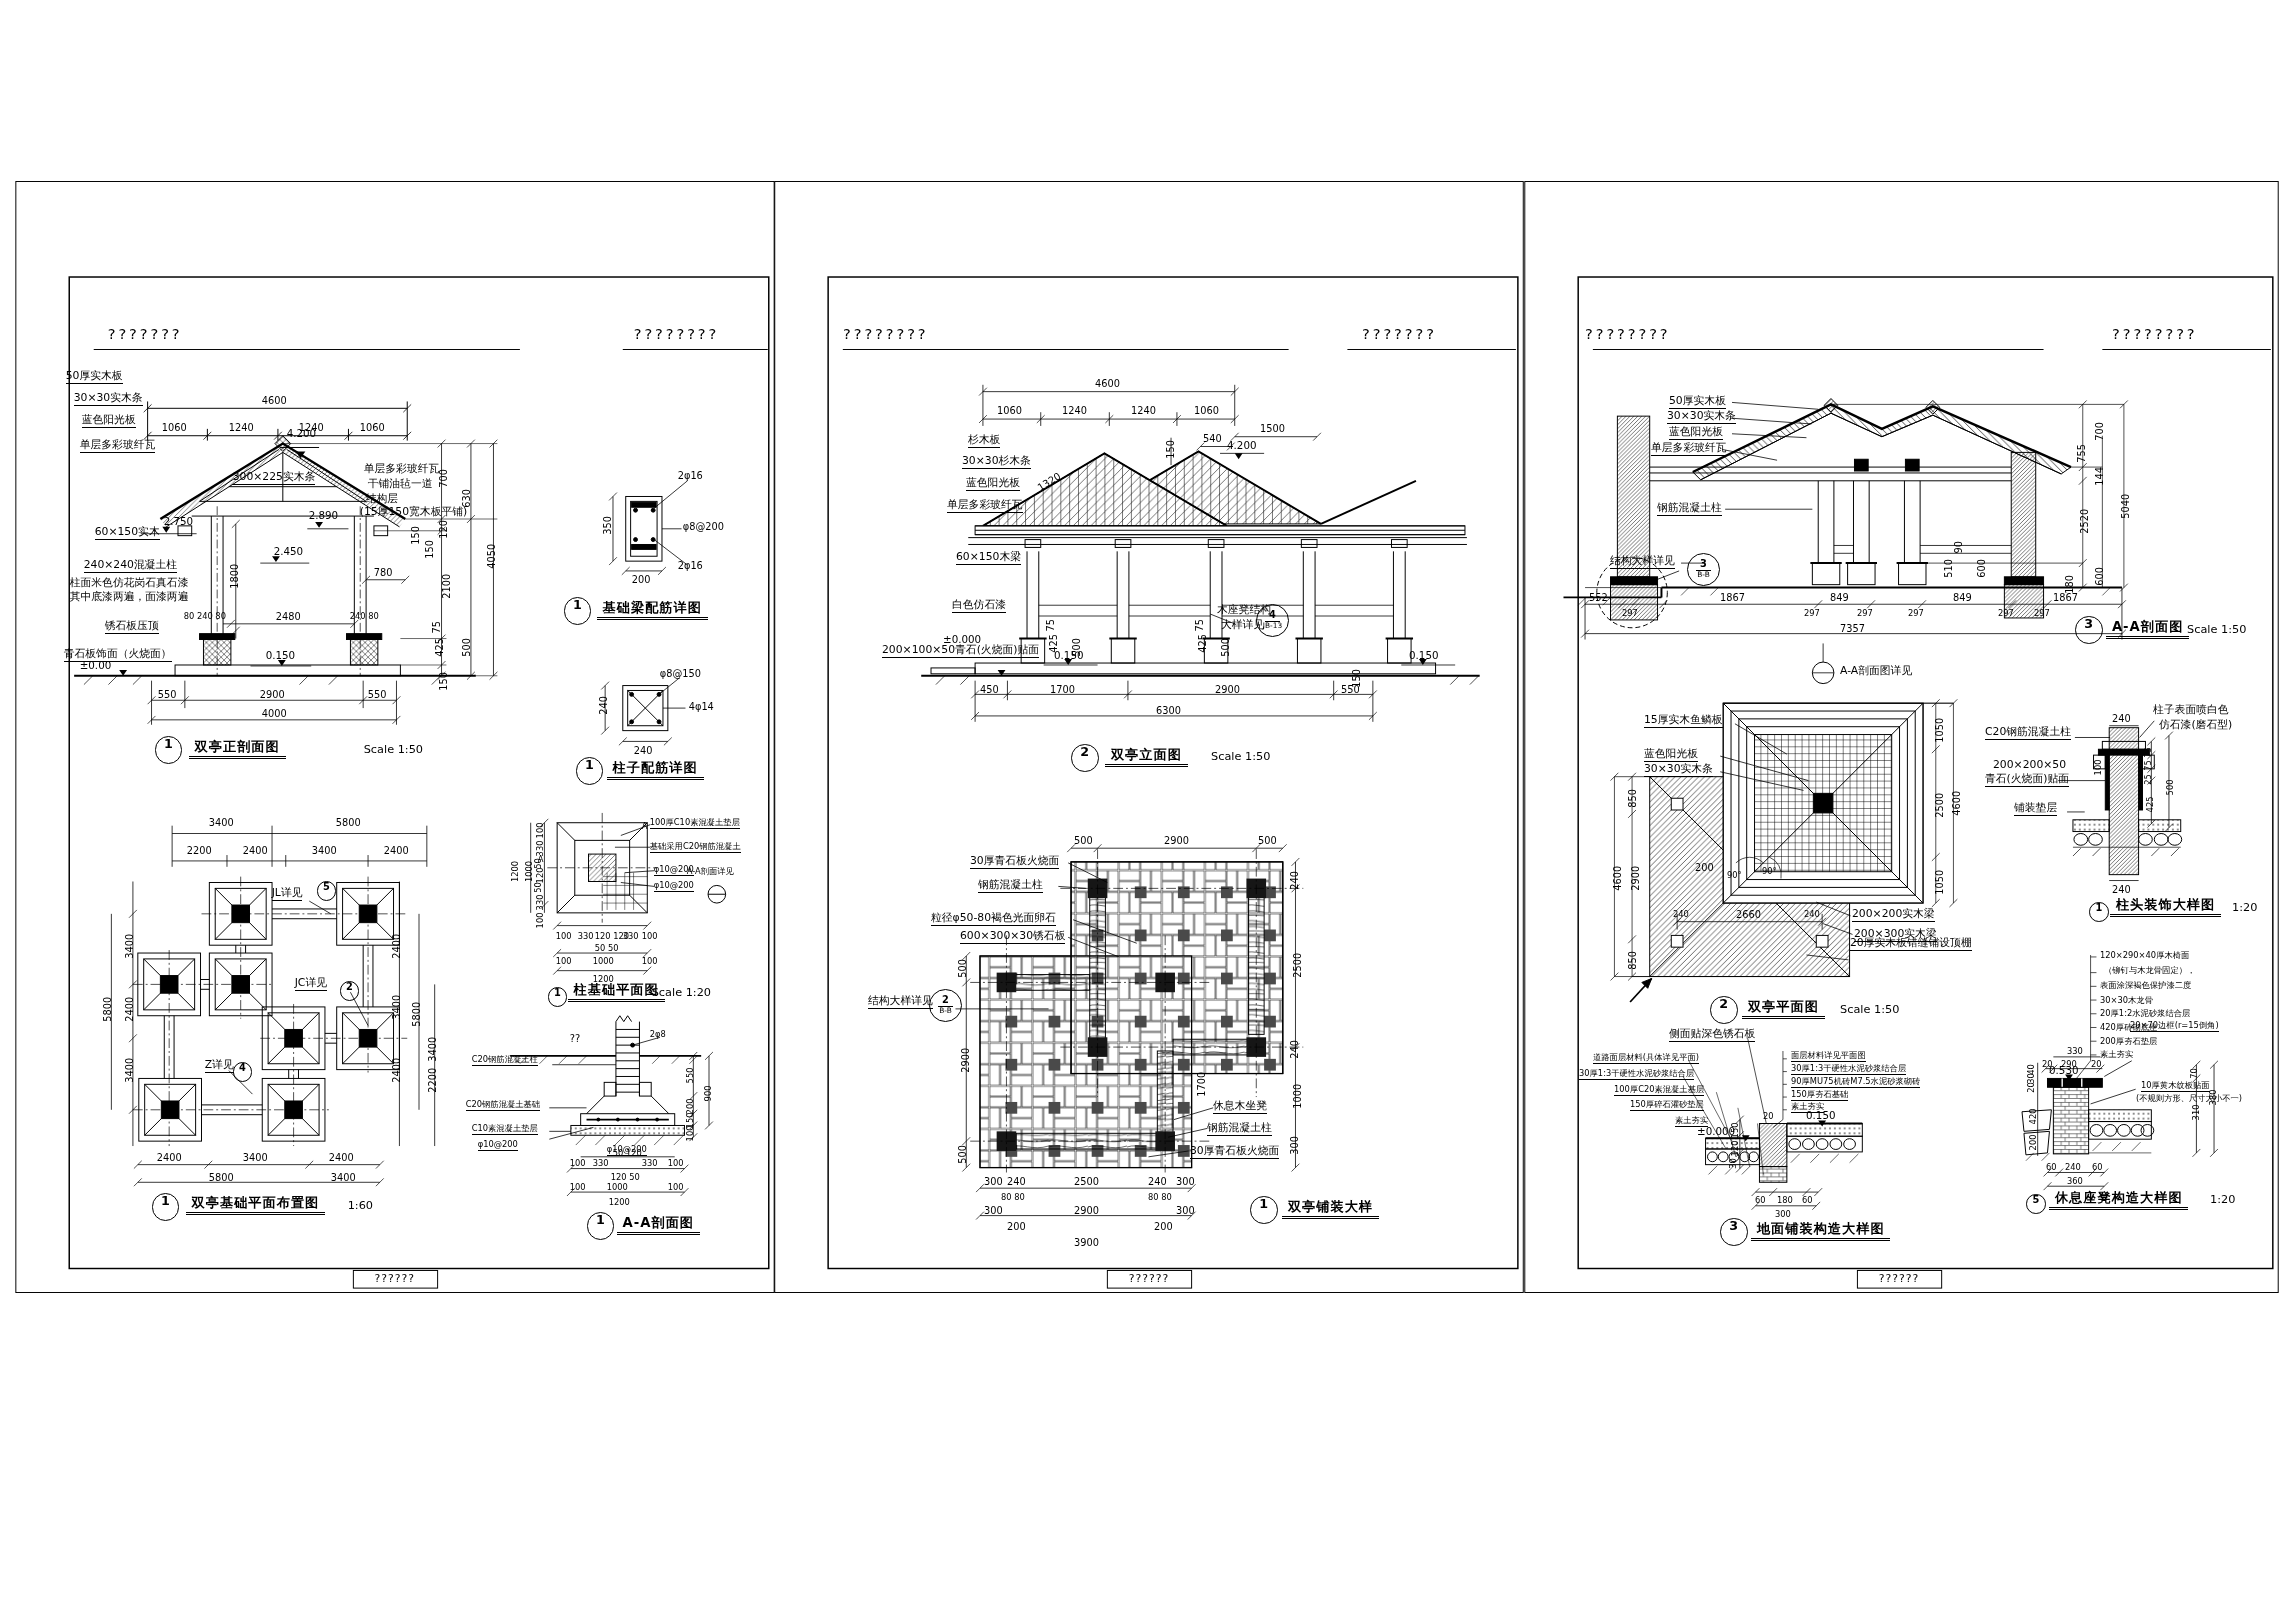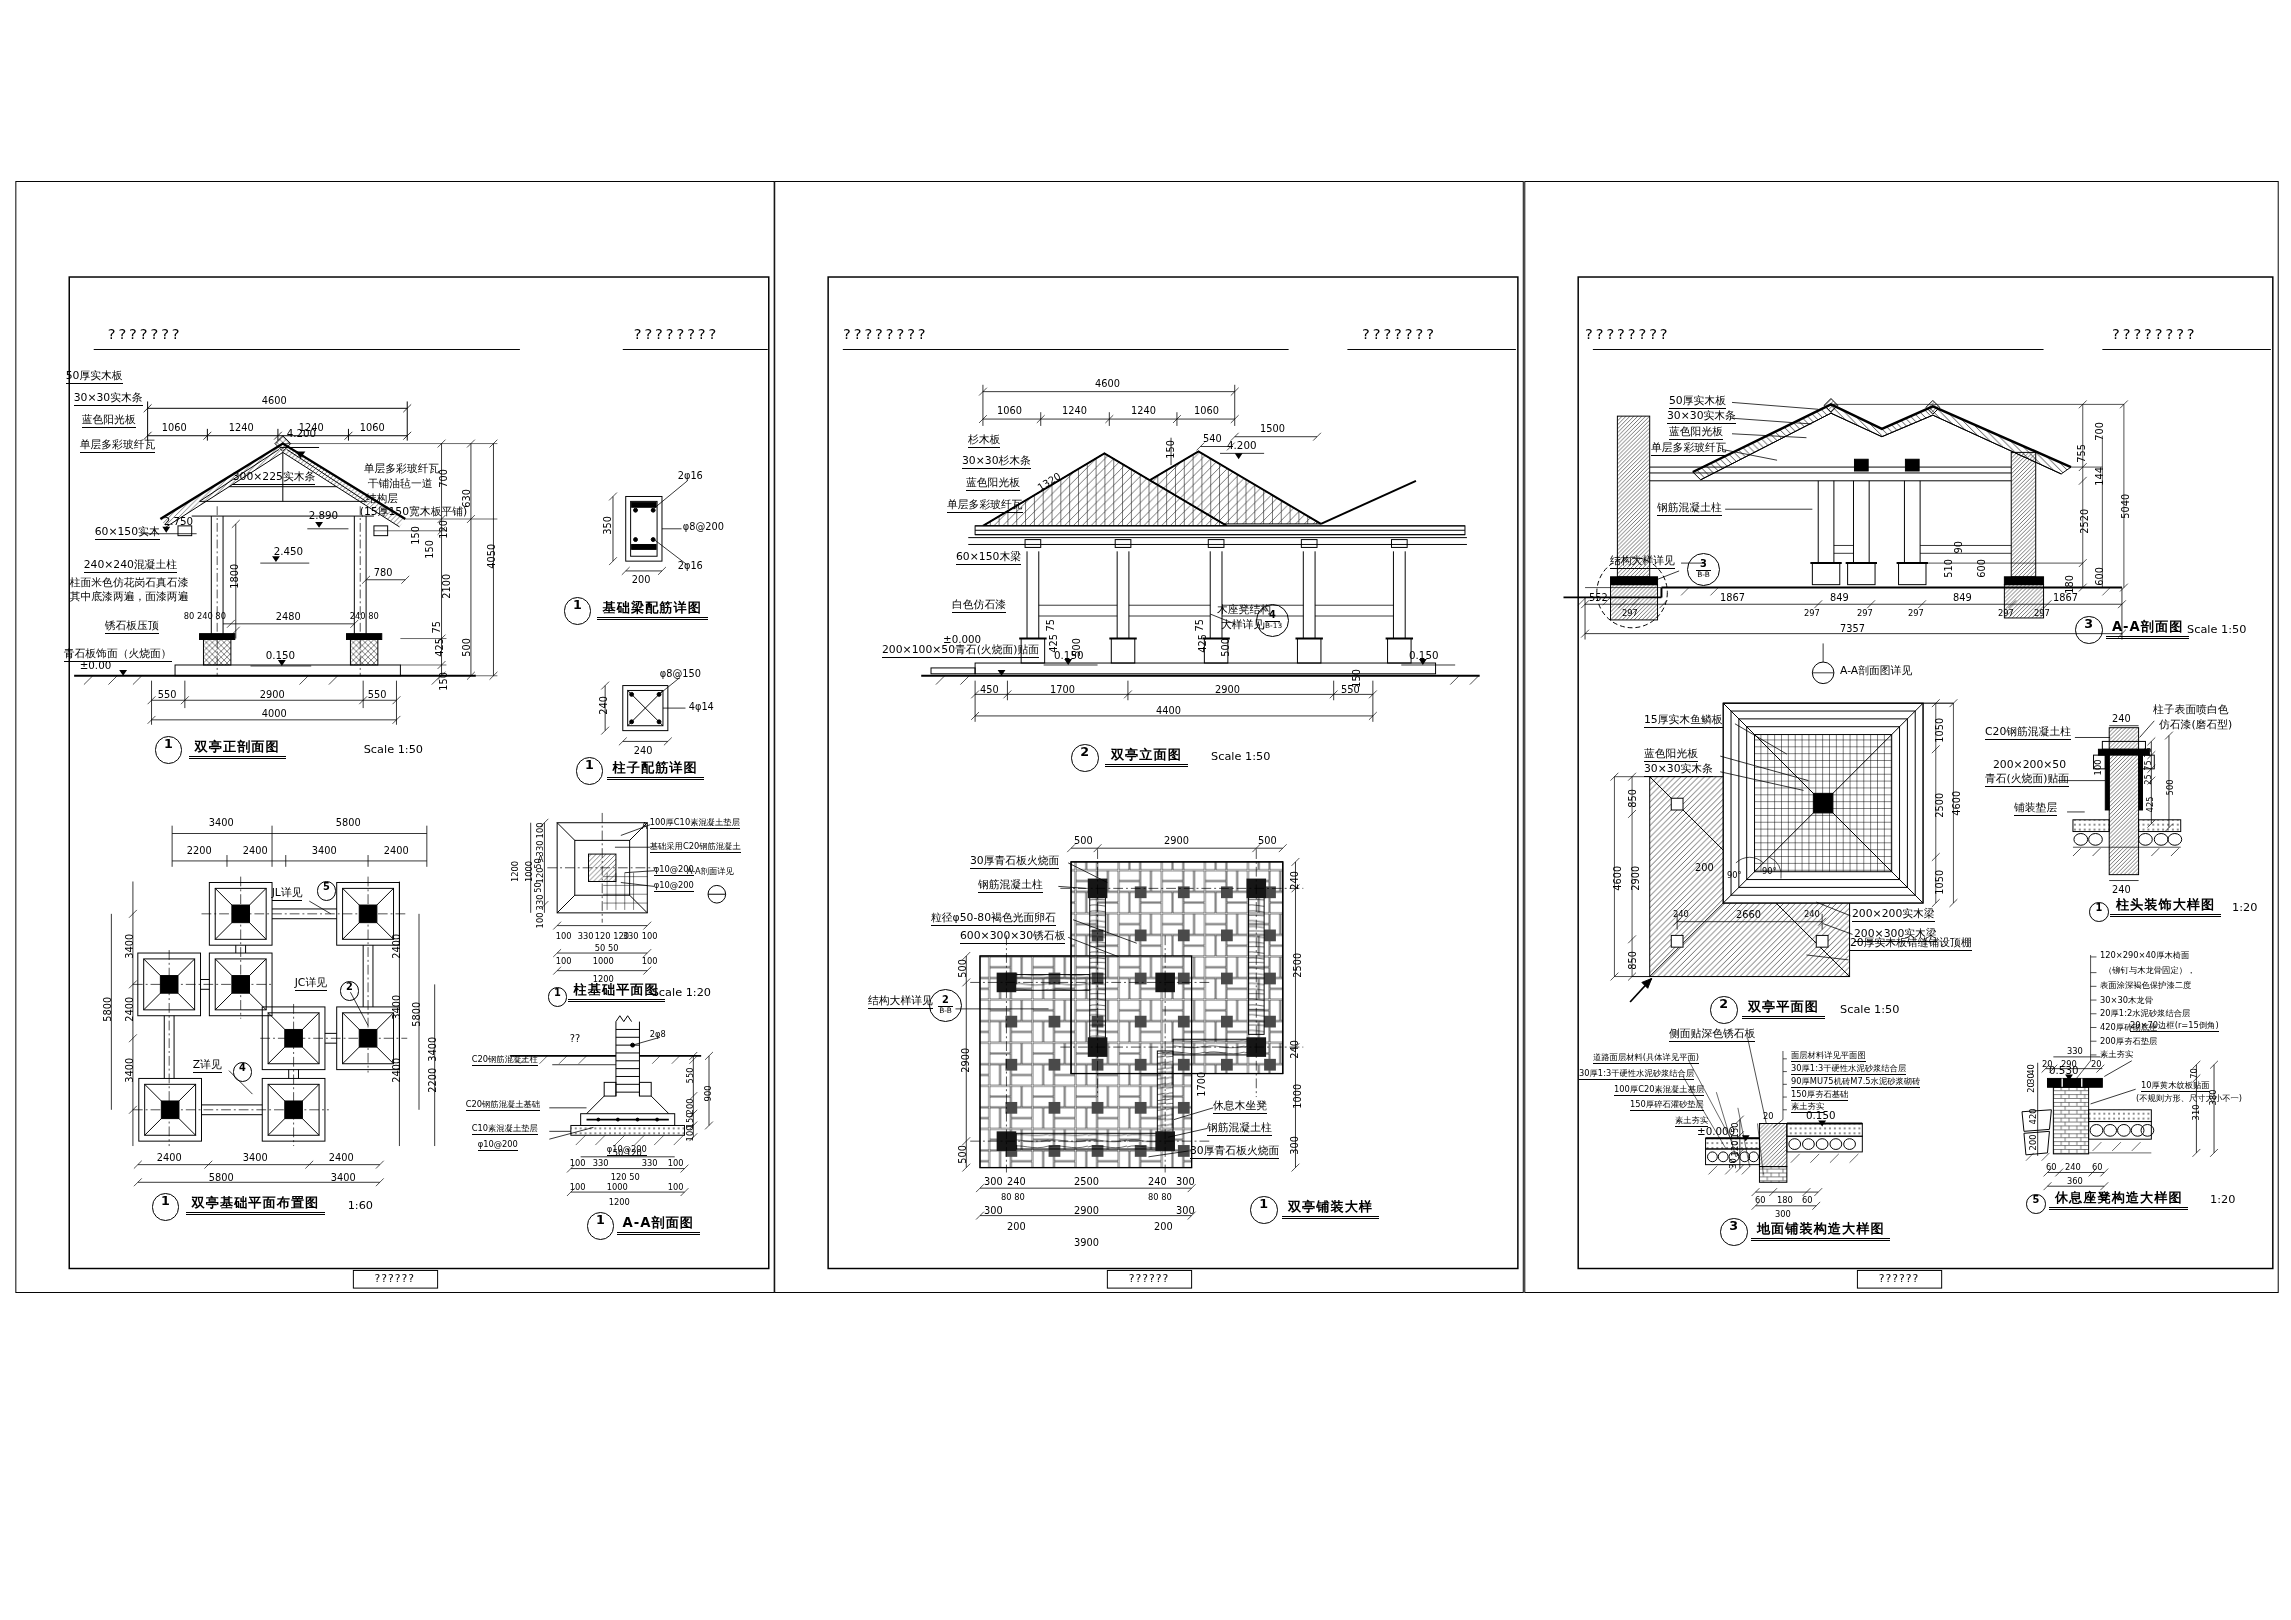--- a/index.html
+++ b/index.html
@@ -225,21 +225,21 @@
 <span class="dm" style="left:194px;top:637px">3400</span>
 <span class="dm" style="left:321px;top:637px">5800</span>
 <span class="dm" style="left:172px;top:665px">2200</span>
 <span class="dm" style="left:228px;top:665px">2400</span>
 <span class="dm" style="left:297px;top:665px">3400</span>
 <span class="dm" style="left:369px;top:665px">2400</span>
 <span class="lb lu" style="left:257px;top:706px">JL详见</span>
 <span class="bsm" style="left:302px;top:700px">5</span>
 <span class="lb lu" style="left:280px;top:796px">JC详见</span>
 <span class="bsm" style="left:325px;top:800px">2</span>
-<span class="lb lu" style="left:178px;top:878px">Z详见</span>
+<span class="lb lu" style="left:190px;top:878px">Z详见</span>
 <span class="bsm" style="left:218px;top:881px">4</span>
 <span class="dv" style="left:103px;top:760px">3400</span>
 <span class="dv" style="left:103px;top:823px">2400</span>
 <span class="dv" style="left:103px;top:884px">3400</span>
 <span class="dv" style="left:81px;top:823px">5800</span>
 <span class="dv" style="left:370px;top:760px">2400</span>
 <span class="dv" style="left:370px;top:821px">3400</span>
 <span class="dv" style="left:370px;top:884px">2400</span>
 <span class="dv" style="left:390px;top:828px">5800</span>
 <span class="dv" style="left:406px;top:863px">3400</span>
@@ -455,21 +455,21 @@
 <span class="dv" style="left:271px;top:457px">425</span>
 <span class="dv" style="left:294px;top:461px">500</span>
 <span class="dv" style="left:420px;top:439px">75</span>
 <span class="dv" style="left:420px;top:457px">425</span>
 <span class="dv" style="left:443px;top:461px">500</span>
 <span class="dv" style="left:574px;top:492px">150</span>
 <span class="dm" style="left:206px;top:504px">450</span>
 <span class="dm" style="left:276px;top:504px">1700</span>
 <span class="dm" style="left:441px;top:504px">2900</span>
 <span class="dm" style="left:567px;top:504px">550</span>
-<span class="dm" style="left:382px;top:525px">4400</span>
+<span class="dm" style="left:382px;top:525px">6300</span>
 <span class="bub" style="left:297px;top:563px">2</span>
 <span class="tt" style="left:331px;top:567px">双亭立面图</span>
 <span class="sc" style="left:437px;top:570px">Scale 1:50</span>
 
 <span class="lb lu" style="left:196px;top:674px">30厚青石板火烧面</span>
 <span class="lb lu" style="left:204px;top:698px">钢筋混凝土柱</span>
 <span class="lb lu" style="left:157px;top:731px">粒径φ50-80褐色光面卵石</span>
 <span class="lb lu" style="left:186px;top:749px">600×300×30锈石板</span>
 <span class="lb lu" style="left:94px;top:814px">结构大样详见</span>
 <span class="b2" style="left:155px;top:808px">

